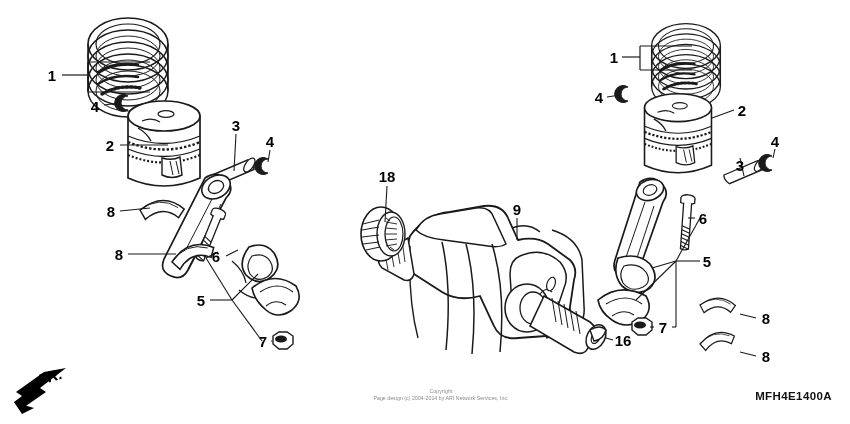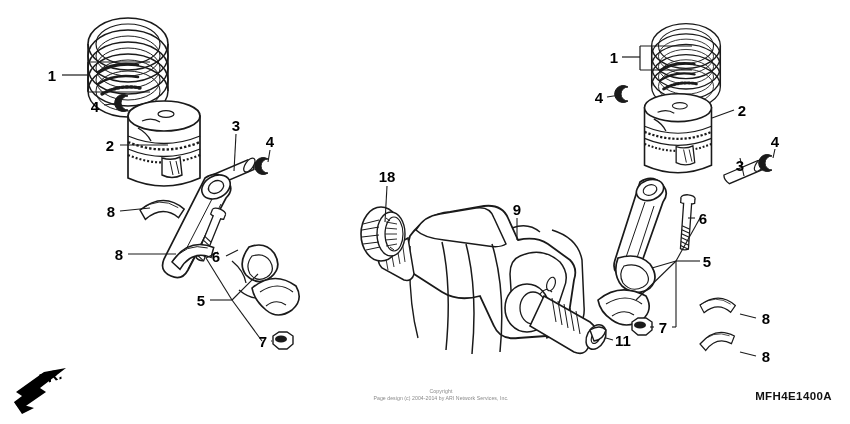--- a/index.html
+++ b/index.html
@@ -330,21 +330,21 @@
   <div class="callout" style="left:110px;top:145px">2</div>
   <div class="callout" style="left:236px;top:125px">3</div>
   <div class="callout" style="left:270px;top:141px">4</div>
   <div class="callout" style="left:111px;top:211px">8</div>
   <div class="callout" style="left:119px;top:254px">8</div>
   <div class="callout" style="left:216px;top:256px">6</div>
   <div class="callout" style="left:201px;top:300px">5</div>
   <div class="callout" style="left:263px;top:341px">7</div>
   <div class="callout" style="left:387px;top:176px">18</div>
   <div class="callout" style="left:517px;top:209px">9</div>
-  <div class="callout" style="left:623px;top:340px">11</div>
+  <div class="callout" style="left:623px;top:340px">16</div>
   <div class="callout" style="left:614px;top:57px">1</div>
   <div class="callout" style="left:599px;top:97px">4</div>
   <div class="callout" style="left:742px;top:110px">2</div>
   <div class="callout" style="left:775px;top:141px">4</div>
   <div class="callout" style="left:740px;top:165px">3</div>
   <div class="callout" style="left:703px;top:218px">6</div>
   <div class="callout" style="left:707px;top:261px">5</div>
   <div class="callout" style="left:663px;top:327px">7</div>
   <div class="callout" style="left:766px;top:318px">8</div>
   <div class="callout" style="left:766px;top:356px">8</div>

